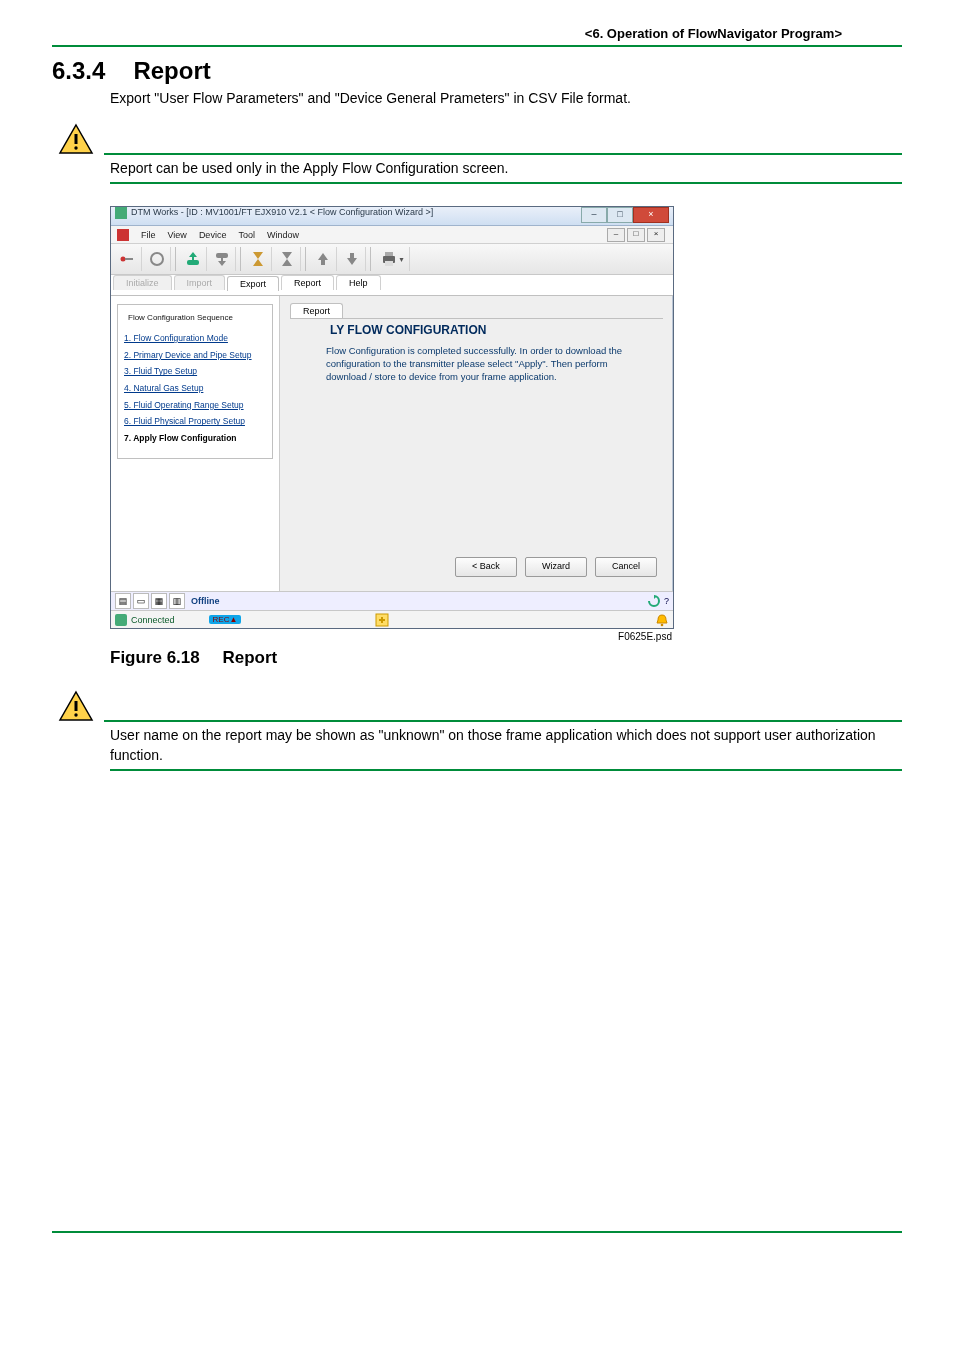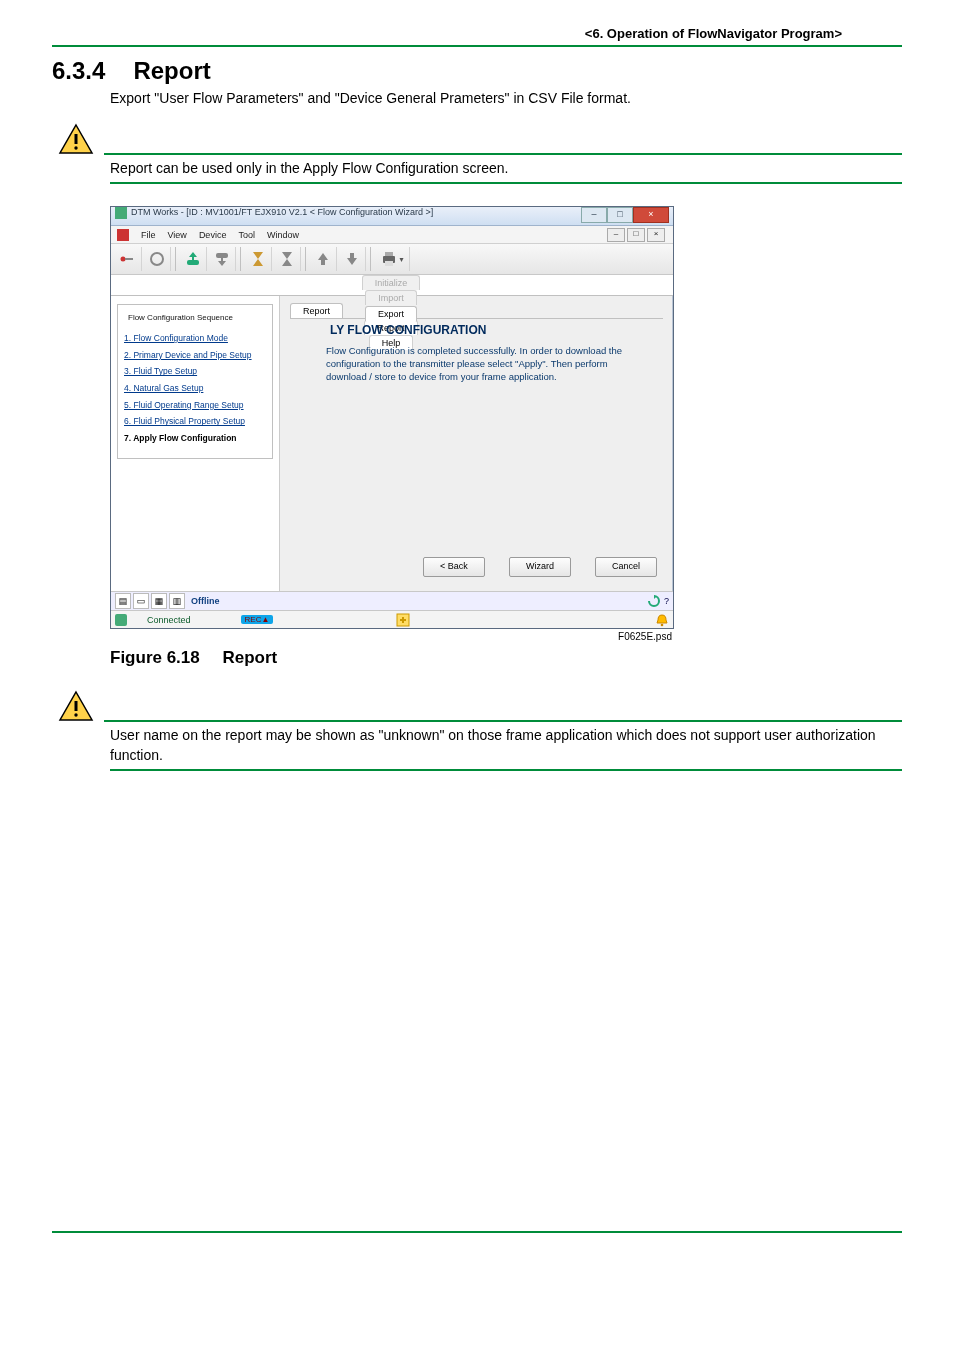--- a/index.html
+++ b/index.html
@@ -140,25 +140,24 @@
   .tb-btn {
     width:26px;height:24px;
     display:flex;align-items:center;justify-content:center;
     border-right:1px solid #d4d4d4;
   }
   .tb-btn svg { width:18px;height:18px; }
   .tb-sep { width:1px;height:24px;background:#c0c0c0;margin:0 2px; }
   .ss-tabs {
     height:20px;
     display:flex;
-    align-items:center;
+    align-items:flex-start;
     padding:0 2px;
     background:#fff;
     border-bottom:1px solid #c0c0c0;
-    flex-direction:column;
   }
   .ss-tab {
     padding:2px 12px;
     font-size:9px;
     color:#666;
     border:1px solid transparent;
     border-bottom:none;
     background:#f0f0f0;
     margin-right:2px;
     border-radius:3px 3px 0 0;
@@ -221,42 +220,42 @@
     font-size:9.5px;
     color:#0b3a6d;
     margin-left:36px;
     max-width:310px;
     line-height:1.35;
   }
   .ss-buttons {
     margin-top:auto;
     display:flex;
     justify-content:flex-end;
-    gap:24px;
+    gap:8px;
     padding:8px 6px 10px 0;
   }
   .ss-btn {
     min-width:60px; height:18px;
     font-size:9px;
     background:linear-gradient(#fdfdfd,#e6e6e6);
     border:1px solid #9a9a9a;
     border-radius:2px;
     text-align:center;
     line-height:16px;
   }
   .ss-statusbar-top {
     height:18px; background:#eef; border-top:1px solid #c8c8c8; display:flex; align-items:center; padding:0 4px; font-size:9px;
   }
   .ss-status-icons { display:flex; gap:2px; }
   .ss-status-icons .ic { width:14px;height:14px;border:1px solid #bbb;background:#fff;display:flex;align-items:center;justify-content:center; }
   .ss-status-right { margin-left:auto; display:flex; align-items:center; gap:4px; color:#2a5; }
   .ss-statusbar-bot {
     height:17px; background:#f4f4f4; border-top:1px solid #c8c8c8; display:flex; align-items:center; padding:0 4px; font-size:9px;
   }
-  .ss-conn { display:flex; align-items:center; gap:20px; }
+  .ss-conn { display:flex; align-items:center; gap:4px; }
   .ss-conn .plug { width:12px;height:12px; background:#4a7; border-radius:2px; }
   .ss-midicon { margin:0 auto; width:14px;height:14px; display:flex;align-items:center;justify-content:center; }
   .ss-bell { margin-left:auto; width:14px;height:14px; }
 
   .footer-hr {
     border:none;
     border-top:2px solid #008c3a;
     margin-top: 460px;
   }
 

